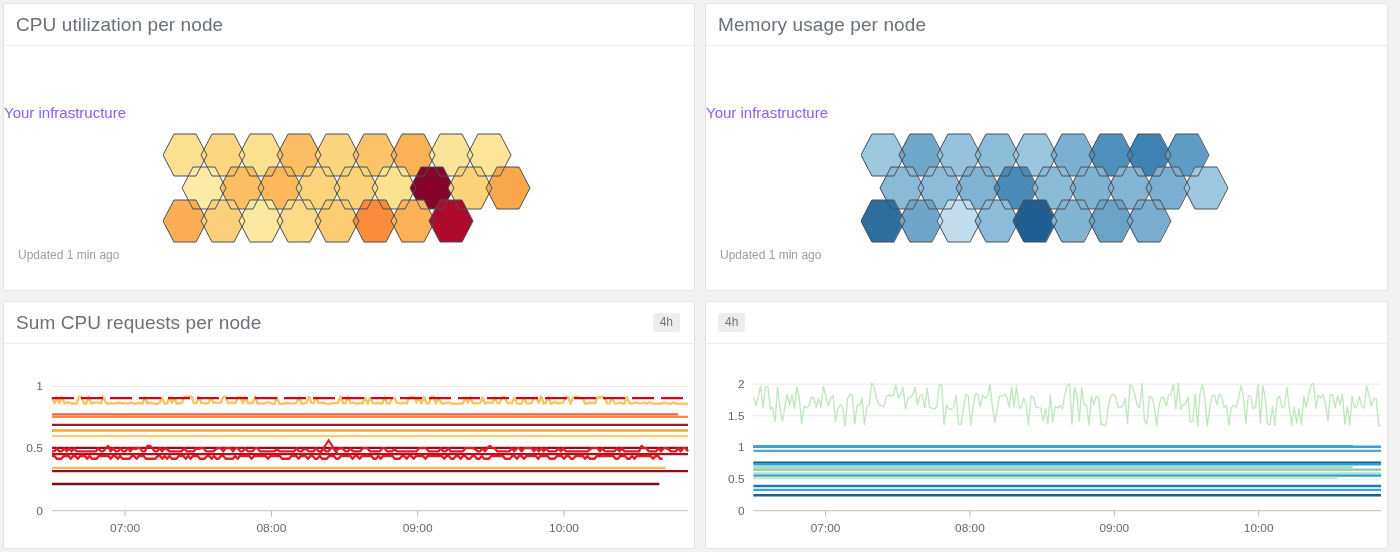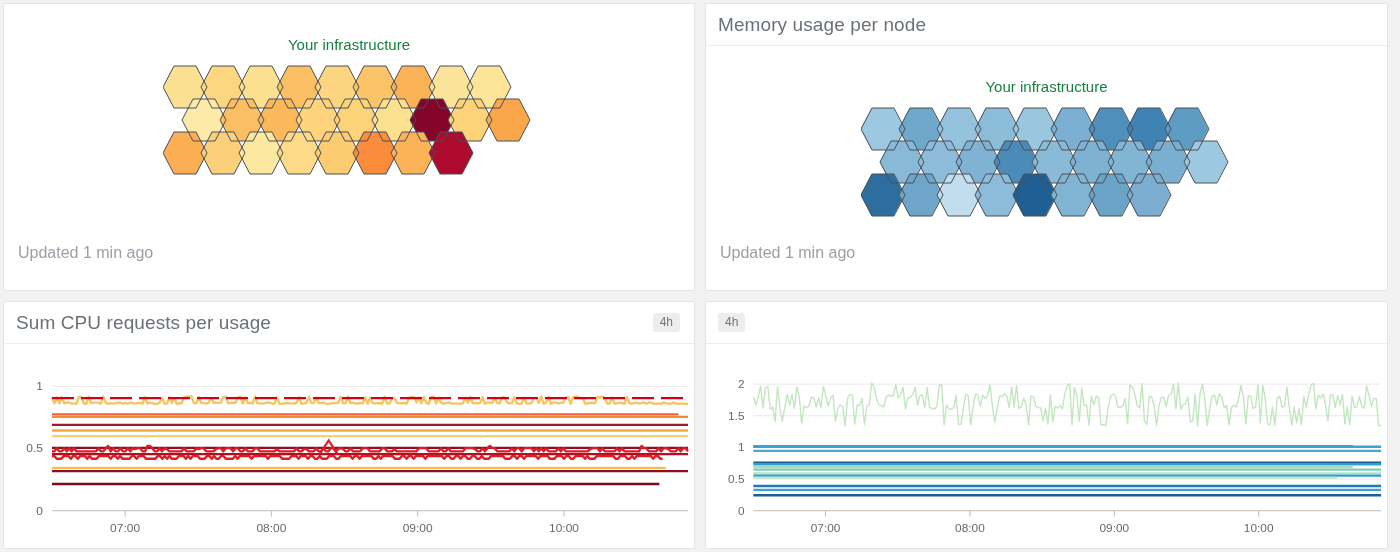--- a/index.html
+++ b/index.html
@@ -47,24 +47,24 @@
     color: #70767d;
     background: #ededed;
     border-radius: 3px;
     padding: 3px 7px 4px 7px;
     line-height: 1;
   }
   .panel-body { flex: 1 1 auto; position: relative; }
 
   
   .hexmap-caption {
-    text-align: center;
+    text-align: left;
     font-size: 15px;
-    color: #15803d;
-    margin-top: 32px;
+    color: #8b5cf6;
+    margin-top: 58px;
   }
   .hexgrid {
     position: relative;
     width: 372px;
     height: 120px;
     margin: 12px auto 0 auto;
   }
   .hexrow {
     position: absolute;
     display: flex;
@@ -80,21 +80,21 @@
     flex: 0 0 44px;
   }
   .hex-outline {
     position: absolute; left: 0; top: 0;
     width: 372px; height: 120px;
     pointer-events: none;
   }
   .updated-note {
     position: absolute;
     left: 14px; bottom: 28px;
-    font-size: 16px;
+    font-size: 12px;
     color: #9aa0a6;
   }
 
   
   .chart-wrap { position: absolute; inset: 0; }
   .chart-svg { display: block; width: 100%; height: 100%; }
   .ytick-label, .xtick-label {
     font-family: "Liberation Sans", sans-serif;
     font-size: 12px;
     fill: #63696f;
@@ -104,20 +104,23 @@
   .gridline { stroke: #e8e8e8; stroke-width: 1; }
   .axisline { stroke: #bdbdbd; stroke-width: 1; }
 </style>
 </head>
 <body>
 
 <div class="dashboard">
 
   <div class="cell">
     <div class="panel">
+      <div class="panel-header">
+        <div class="panel-title">CPU utilization per node</div>
+      </div>
       <div class="panel-body">
         <div class="hexmap-caption">Your infrastructure</div>
         <div class="hexgrid" id="hexgrid-cpu">
             <div class="hexrow row0">
               <div class="hex" style="background: rgb(251, 224, 145);"></div>
               <div class="hex" style="background: rgb(252, 214, 129);"></div>
               <div class="hex" style="background: rgb(251, 224, 143);"></div>
               <div class="hex" style="background: rgb(251, 190, 98);"></div>
               <div class="hex" style="background: rgb(252, 213, 128);"></div>
               <div class="hex" style="background: rgb(252, 196, 104);"></div>
@@ -250,21 +253,21 @@
             </svg>
           </div>
         <div class="updated-note">Updated 1 min ago</div>
       </div>
     </div>
   </div>
 
   <div class="cell b">
     <div class="panel">
       <div class="panel-header">
-        <div class="panel-title">Sum CPU requests per usage</div>
+        <div class="panel-title">Sum CPU requests per node</div>
         <div class="range-badge">4h</div>
       </div>
       <div class="panel-body">
         <div class="chart-wrap">
           <svg class="chart-svg" id="chart-cpu" viewBox="0 0 690 208" preserveAspectRatio="none">
               <line x1="48" x2="684" y1="106.60714285714286" y2="106.60714285714286" class="gridline"></line>
               <line x1="48" x2="684" y1="43.21428571428572" y2="43.21428571428572" class="gridline"></line>
               <line x1="48" x2="684" y1="170" y2="170" class="axisline"></line>
               <text x="39" y="174" class="ytick-label">0</text>
               <text x="39" y="110.60714285714286" class="ytick-label">0.5</text>

